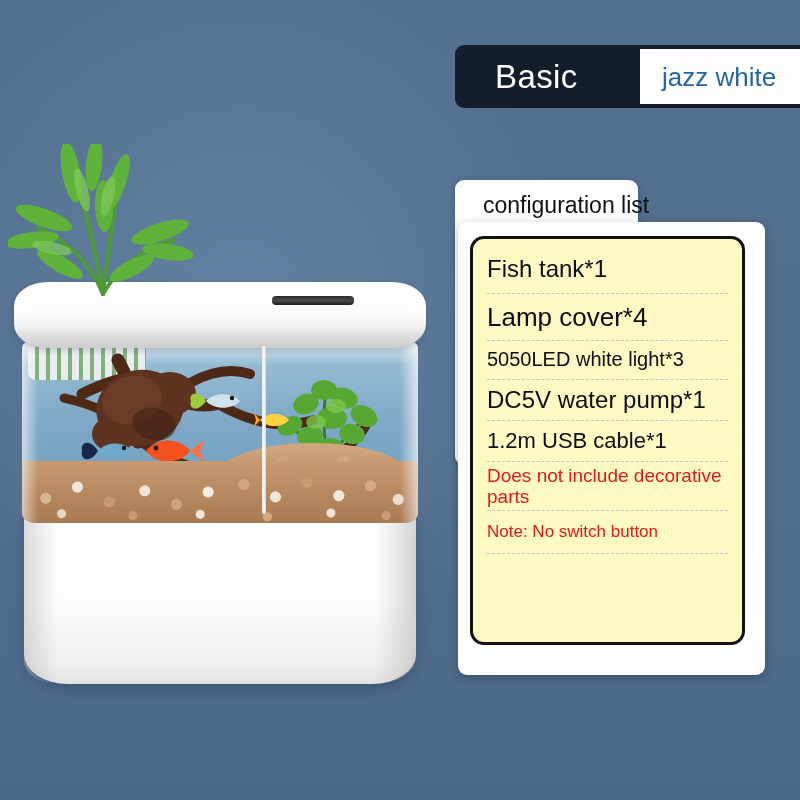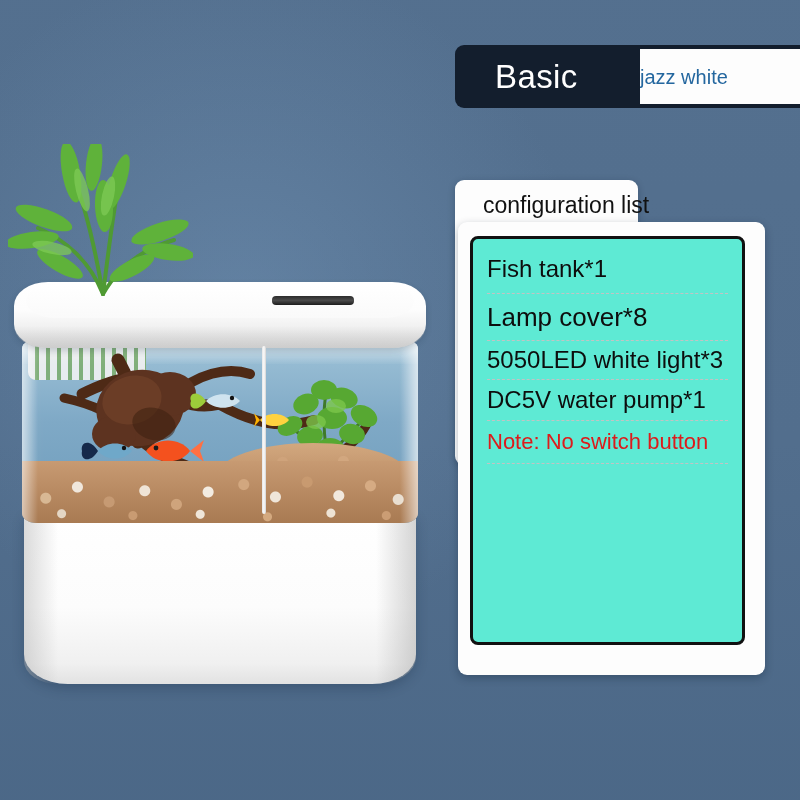--- a/index.html
+++ b/index.html
@@ -43,24 +43,24 @@
   }
   .banner-variant-box {
     position: absolute;
     left: 185px; top: 4px;
     width: 175px; height: 55px;
     background: #fdfdfd;
     overflow: hidden;
   }
   .banner-variant-text {
     position: absolute;
-    left: 0; top: 50%;
+    left: 22px; top: 50%;
     transform: translateY(-50%);
     color: #24679f;
-    font-size: 20px;
+    font-size: 26px;
     white-space: nowrap;
   }
 
   
   .config-tab {
     position: absolute;
     left: 455px; top: 180px;
     width: 183px; height: 285px;
     background: #fdfdfd;
     border-radius: 9px;
@@ -86,22 +86,22 @@
     border-radius: 9px;
     box-shadow: 0 3px 9px rgba(10,25,45,0.30);
     z-index: 3;
   }
   
   .list-card {
     position: absolute;
     left: 12px; top: 14px;
     width: 275px; height: 409px;
     border: 3px solid #111111;
-    border-radius: 8px;
-    background: #5eead4;
+    border-radius: 14px;
+    background: #fef9c3;
     box-sizing: border-box;
     padding: 6px 0 6px 0;
     overflow: hidden;
   }
   .list-inner {
     position: relative;
     padding: 0 14px;
     height: 100%;
     box-sizing: border-box;
   }
@@ -425,20 +425,22 @@
     </div>
   </div>
 
   <div class="config-tab"></div>
   <div class="config-tab-label">configuration list</div>
 
   <div class="list-panel">
     <div class="list-card" style="border-color: rgb(17, 17, 17);">
       <div class="list-inner" id="list-inner">
           <div class="item" style="font-size: 24px; color: rgb(13, 13, 13); height: 48px; border-bottom-color: rgb(195, 195, 195);">Fish tank*1</div>
-          <div class="item" style="font-size: 26px; color: rgb(13, 13, 13); height: 46px; border-bottom-color: rgb(195, 195, 195);">Lamp cover*8</div>
-          <div class="item" style="font-size: 24px; color: rgb(13, 13, 13); height: 38px; border-bottom-color: rgb(195, 195, 195);">5050LED white light*3</div>
+          <div class="item" style="font-size: 26px; color: rgb(13, 13, 13); height: 46px; border-bottom-color: rgb(195, 195, 195);">Lamp cover*4</div>
+          <div class="item" style="font-size: 20px; color: rgb(13, 13, 13); height: 38px; border-bottom-color: rgb(195, 195, 195);">5050LED white light*3</div>
           <div class="item" style="font-size: 24px; color: rgb(13, 13, 13); height: 40px; border-bottom-color: rgb(195, 195, 195);">DC5V water pump*1</div>
-          <div class="item red" style="font-size: 22px; color: rgb(221, 27, 27); height: 42px; border-bottom-color: rgb(195, 195, 195); text-align: center;">Note: No switch button</div>
+          <div class="item" style="font-size: 22px; color: rgb(13, 13, 13); height: 40px; border-bottom-color: rgb(195, 195, 195);">1.2m USB cable*1</div>
+          <div class="item red wrap" style="font-size: 19px; color: rgb(221, 27, 27); height: 48px; border-bottom-color: rgb(195, 195, 195);">Does not include decorative parts</div>
+          <div class="item red" style="font-size: 17px; color: rgb(221, 27, 27); height: 42px; border-bottom-color: rgb(195, 195, 195); text-align: center;">Note: No switch button</div>
         </div>
     </div>
   </div>
 </div>
 
 </body></html>

